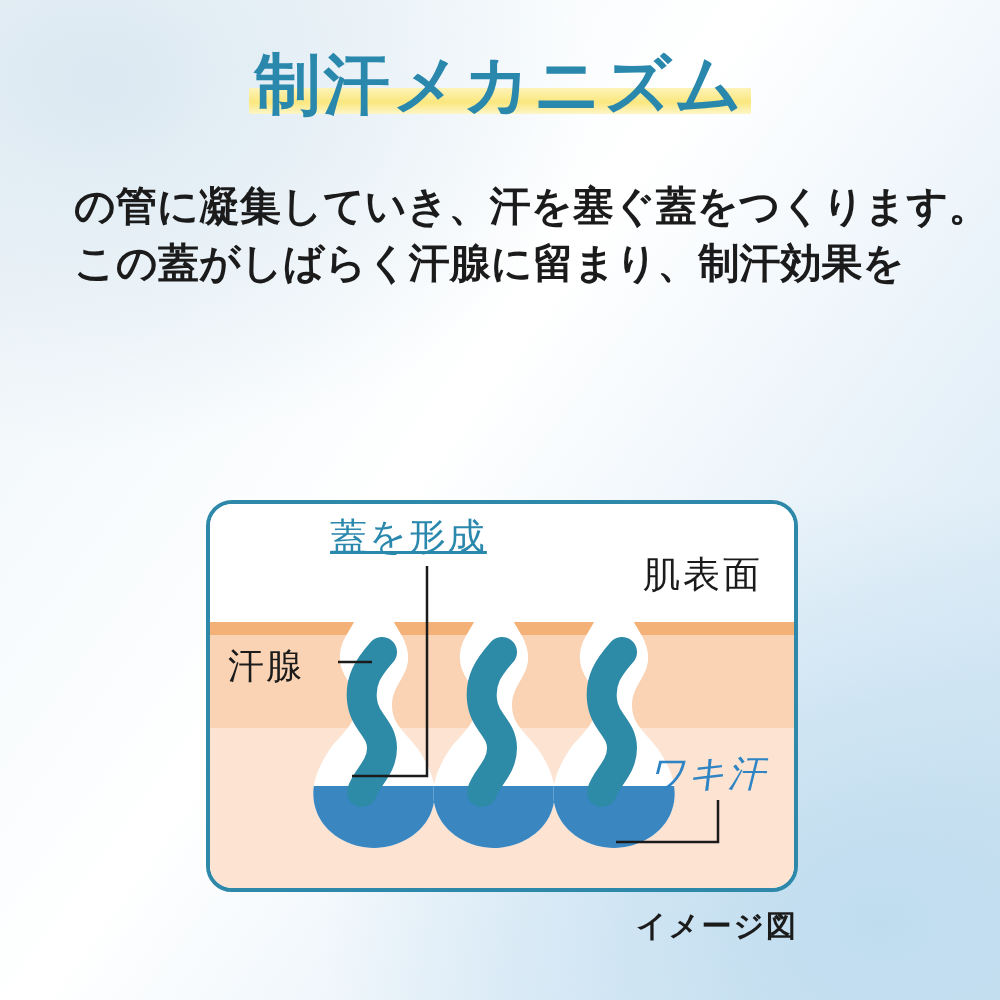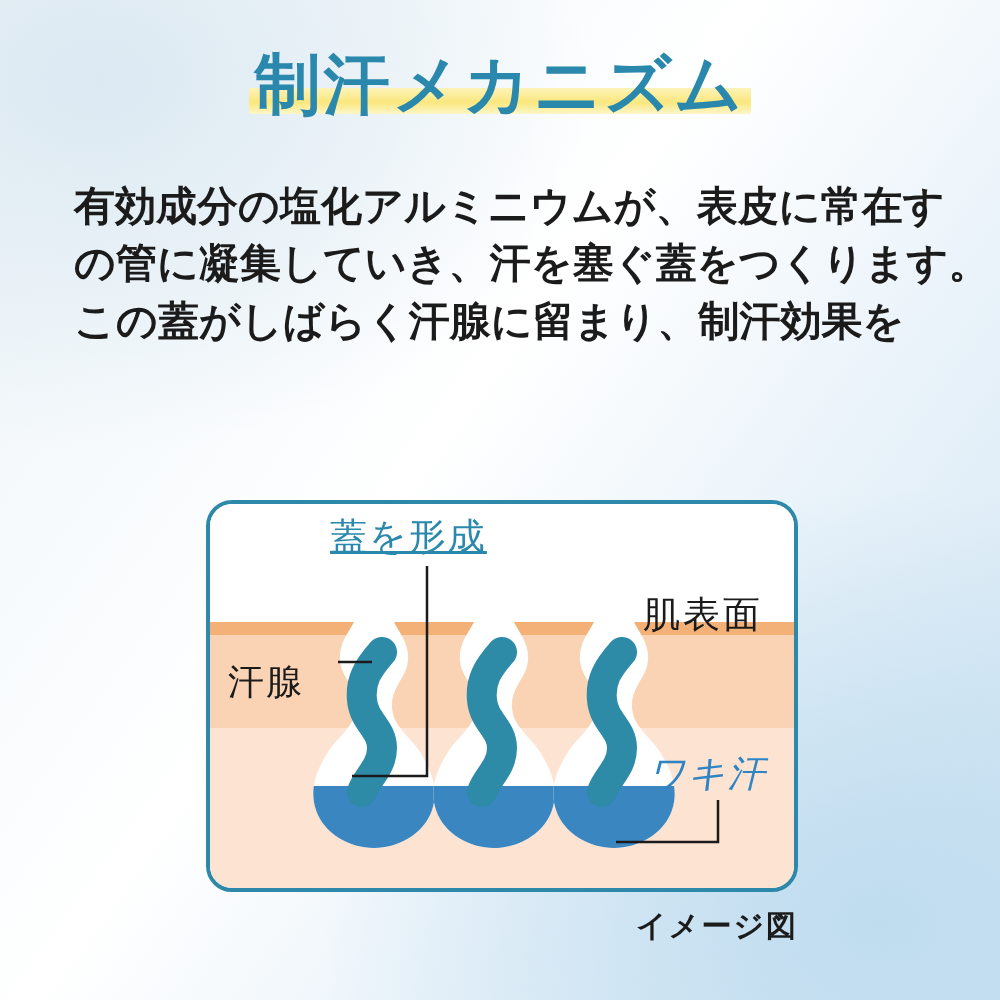--- a/index.html
+++ b/index.html
@@ -107,24 +107,24 @@
     font-family: "DejaVu Sans", "Liberation Sans", sans-serif;
     white-space: nowrap;
     line-height: 1;
   }
   #label-plug {
     left: 330px; top: 518px;
     font-size: 37px; color: #2b88ad; letter-spacing: 2px; text-decoration: underline;
   }
   #label-skin-surface {
     left: 643px; top: 556px;
-    font-size: 37px; color: #1b1b1b; letter-spacing: 3px; margin-top: 40px;
+    font-size: 37px; color: #1b1b1b; letter-spacing: 3px;
   }
   #label-sweat-gland {
-    left: 228px; top: 664px;
+    left: 228px; top: 648px;
     font-size: 36px; color: #1b1b1b; letter-spacing: 2px;
   }
   #label-armpit-sweat {
     left: 648px; top: 755px;
     font-size: 37px; color: #2f85c4; letter-spacing: 2px; font-style: italic;
   }
   #caption-image {
     position: absolute;
     left: 636px; top: 906px;
     font-family: "DejaVu Sans", "Liberation Sans", sans-serif;
@@ -149,21 +149,20 @@
 <div id="page">
 
   <div id="title-block">
     <span class="title-inner">
       <span class="title-highlight"></span>
       <span id="page-title">制汗メカニズム</span>
     </span>
   </div>
 
   <div id="body-copy">
-    <span class="ln">有効成分の塩化アルミニウムが、表皮に常在す</span>
     <span class="ln">の管に凝集していき、汗を塞ぐ蓋をつくります。</span>
     <span class="ln">この蓋がしばらく汗腺に留まり、制汗効果を</span>
   </div>
 
   <div id="diagram-card">
 
     <div class="skin-layer" id="skin-surface"></div>
     <div class="skin-layer" id="skin-band-dark"></div>
     <div class="skin-layer" id="skin-epidermis"></div>
     <div class="skin-layer" id="skin-dermis"></div>

